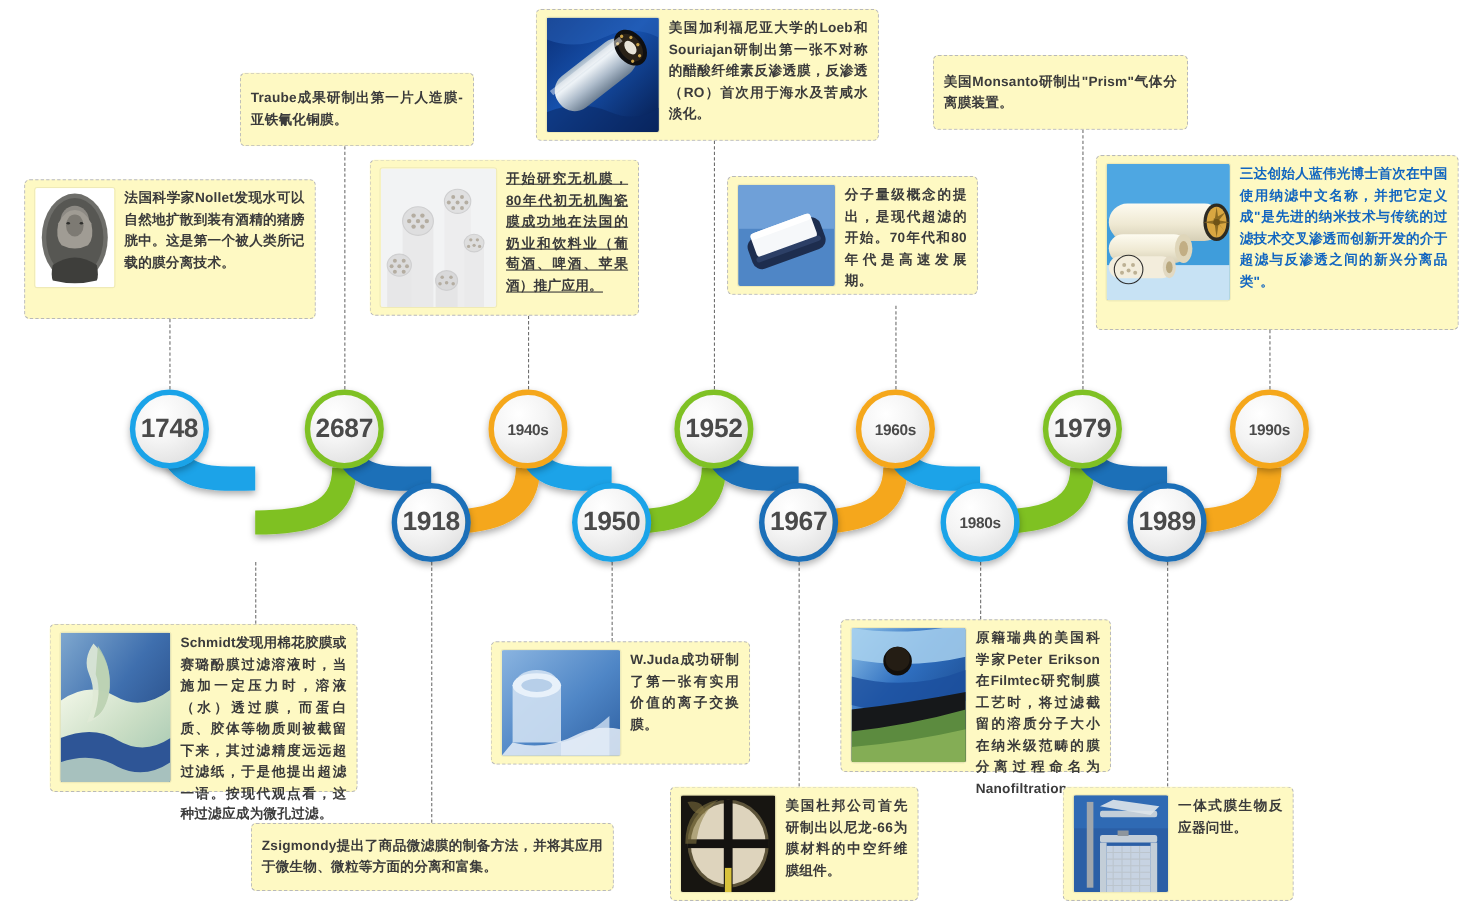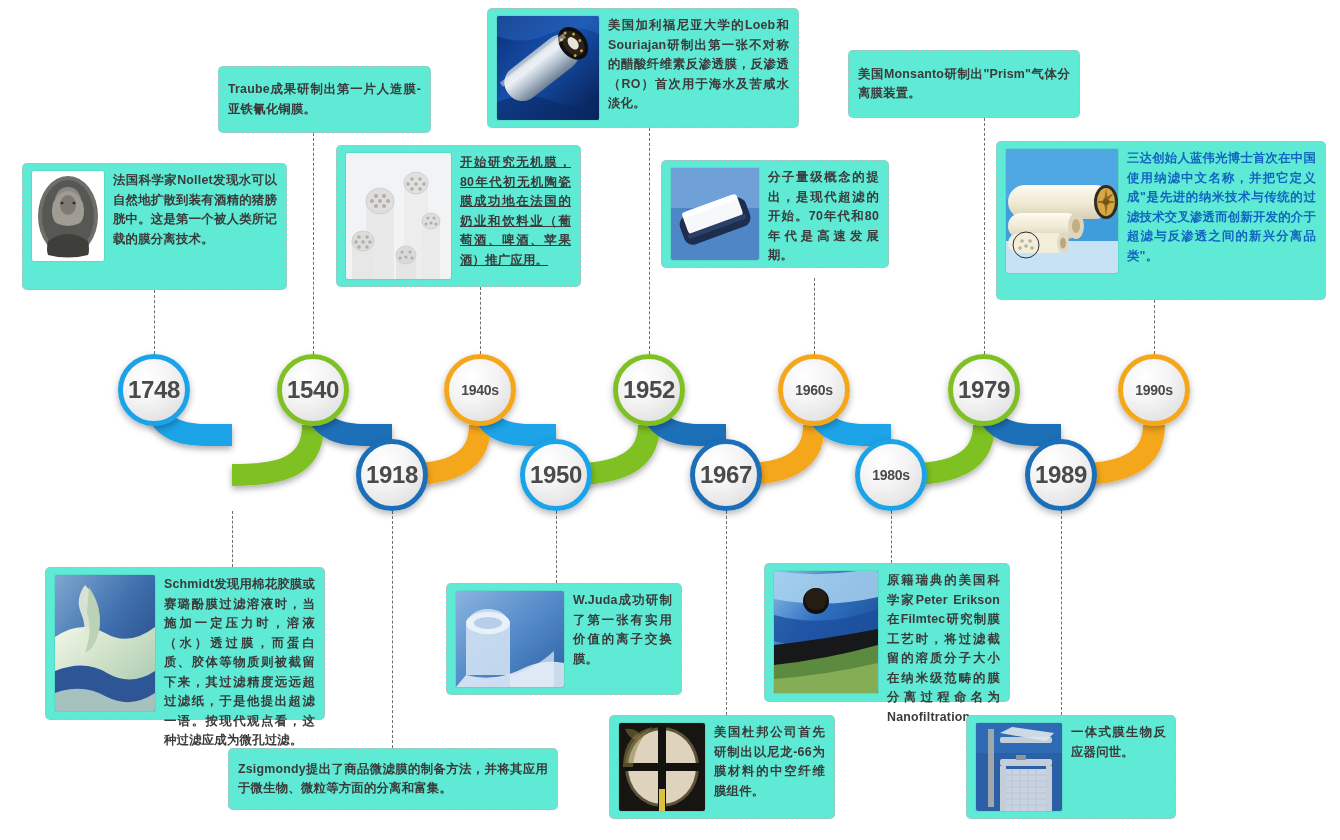--- a/index.html
+++ b/index.html
@@ -21,21 +21,21 @@
     width: 1340px;
     height: 840px;
   }
 
   
   .callout {
     position: absolute;
     box-sizing: border-box;
     border: 1px dashed #b9b9b9;
     border-radius: 5px;
-    background: #5eead4;
+    background: #fef9c3;
     padding: 7px 9px;
     display: flex;
     align-items: flex-start;
     gap: 9px;
     justify-content: flex-end;
   }
   .callout .thumb {
     flex: 0 0 auto;
     border-radius: 2px;
     overflow: hidden;
@@ -145,21 +145,21 @@
   <div class="leader" style="left:556px; top:511px; height:72px;"></div>
   <div class="leader" style="left:726px; top:511px; height:204px;"></div>
   <div class="leader" style="left:891px; top:511px; height:52px;"></div>
   <div class="leader" style="left:1061px;top:511px; height:204px;"></div>
 
   <div id="timeline">
     <div class="node" style="left:118px;  top:24px;  border-color:#1aa3e8;">
       <span>1748</span>
       </div>
     <div class="node" style="left:277px;  top:24px;  border-color:#7fc124;">
-      <span>1540</span>
+      <span>2687</span>
       </div>
     <div class="node" style="left:356px;  top:109px; border-color:#1b6fb8;">
       <span>1918</span>
       </div>
     <div class="node" style="left:444px;  top:24px;  border-color:#f5a71b;">
       <span class="small">1940s</span>
       </div>
     <div class="node" style="left:520px;  top:109px; border-color:#1aa3e8;">
       <span>1950</span>
       </div>

